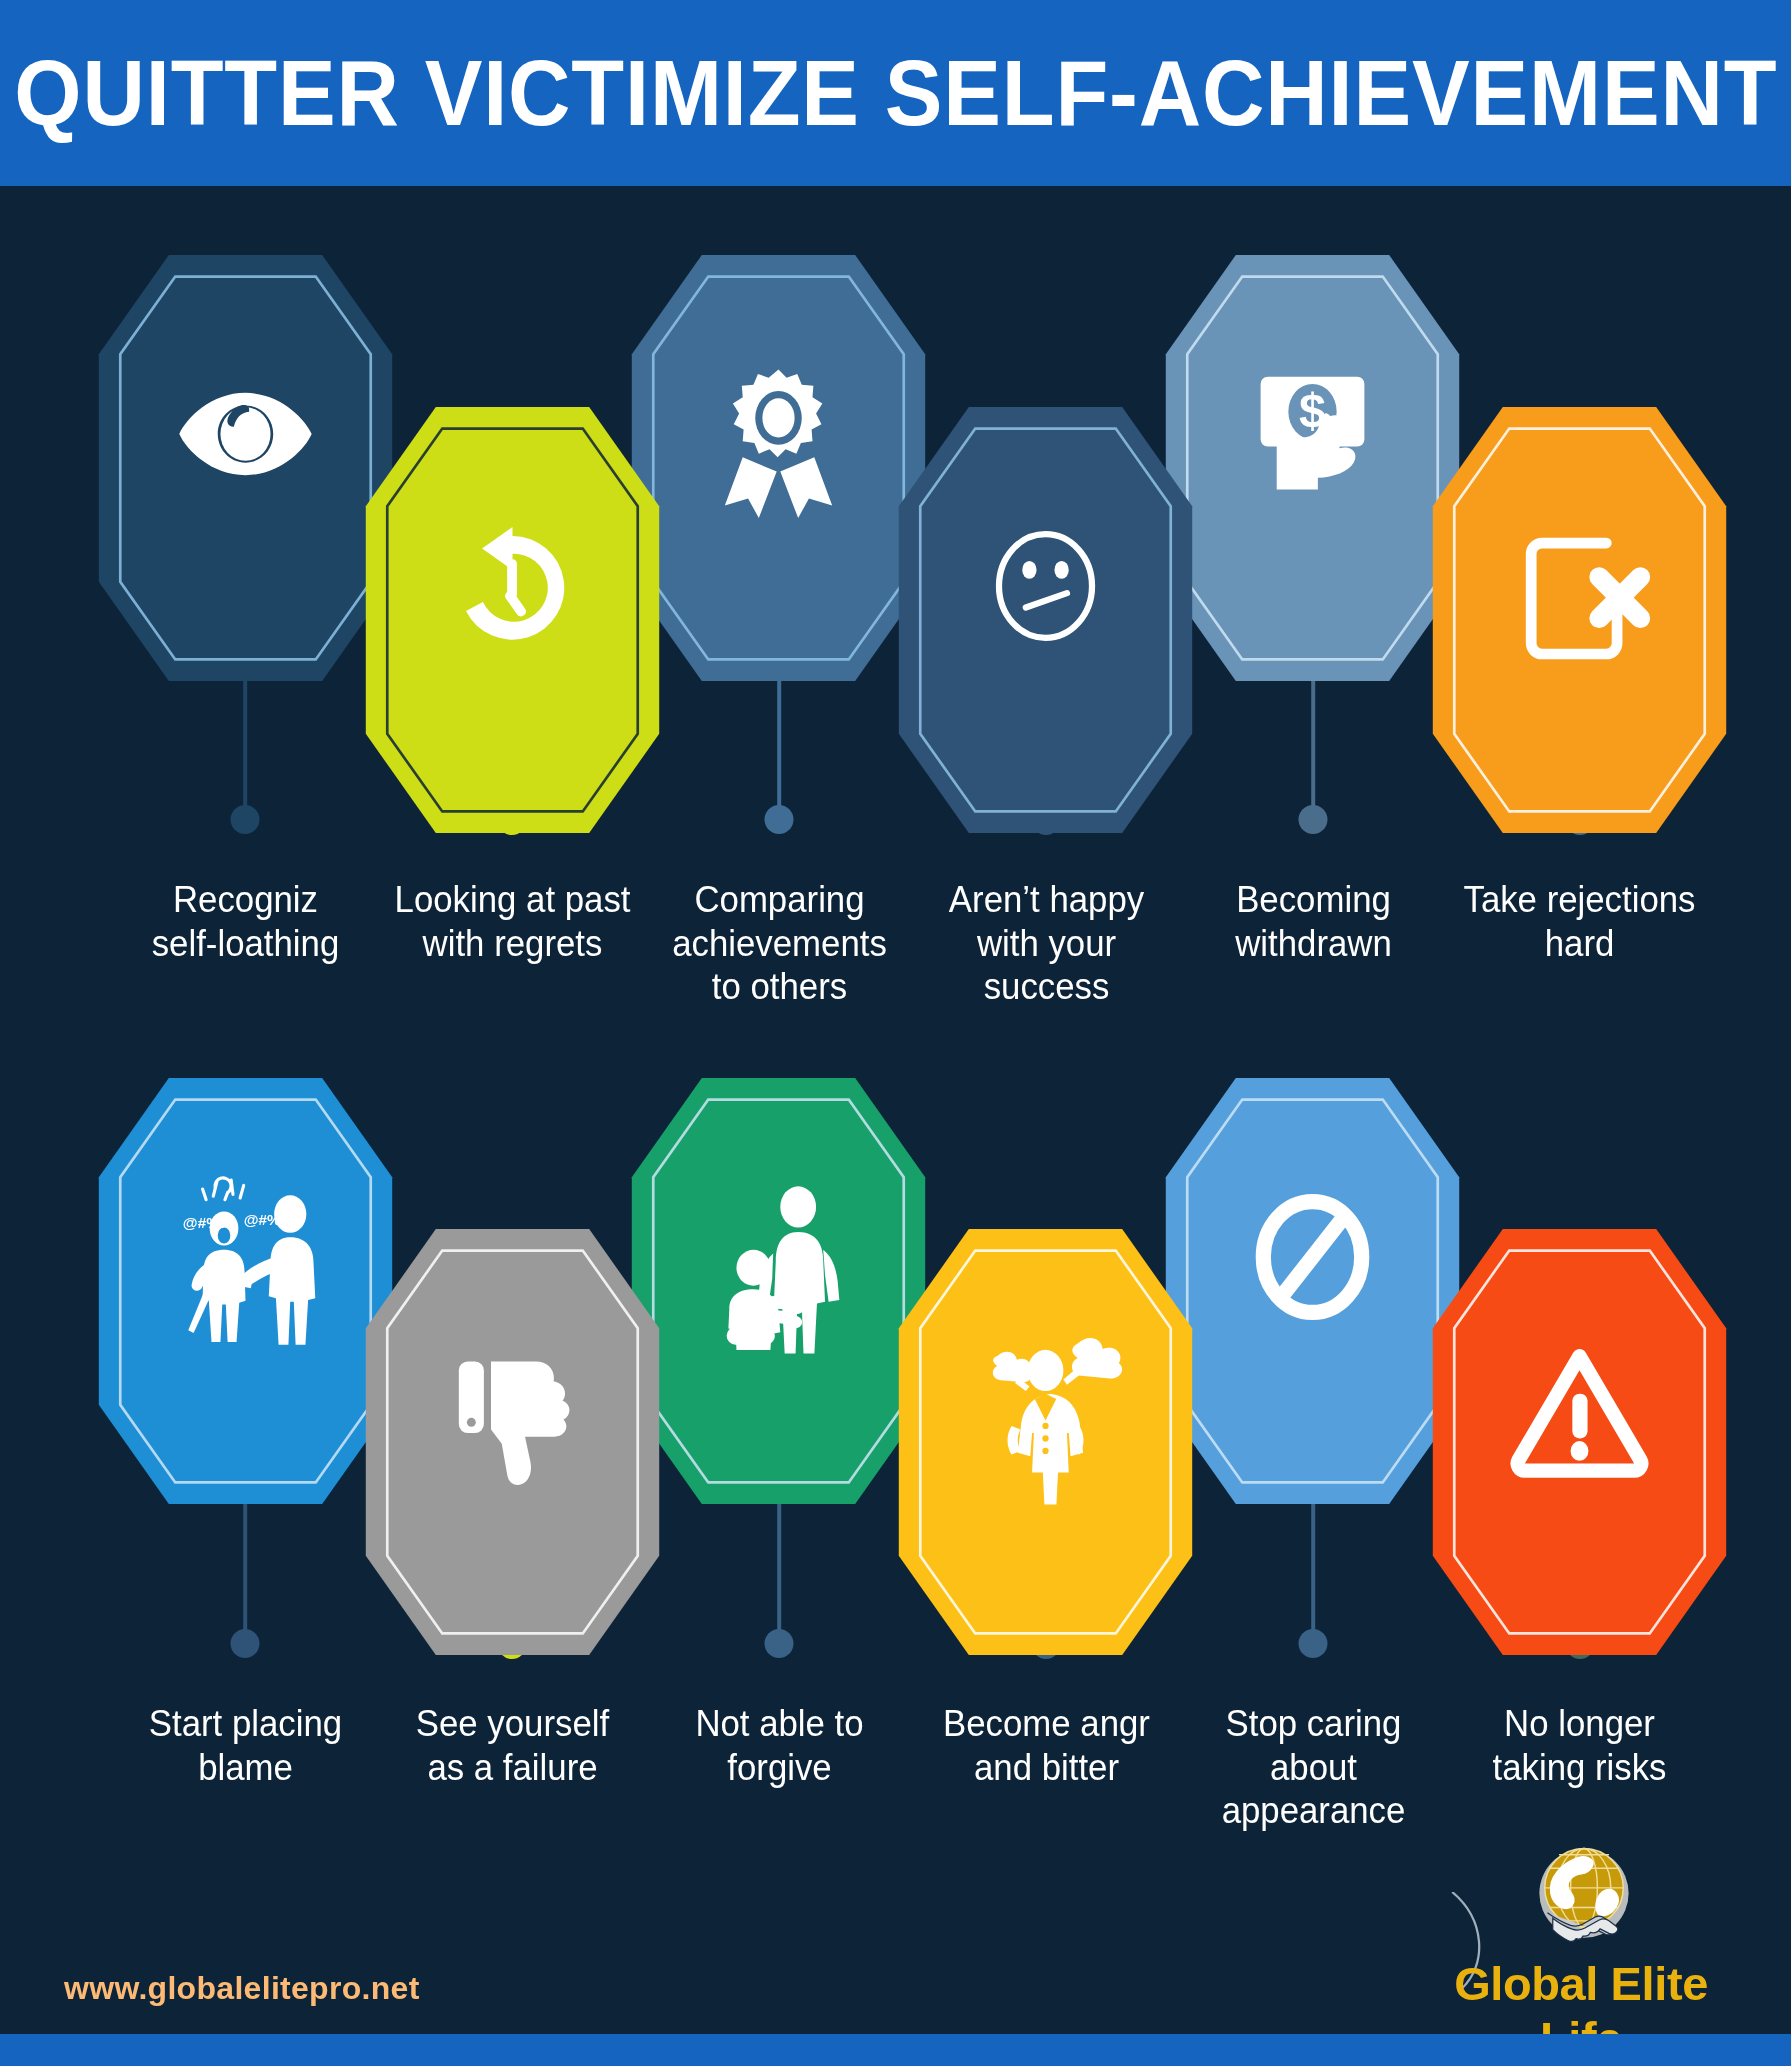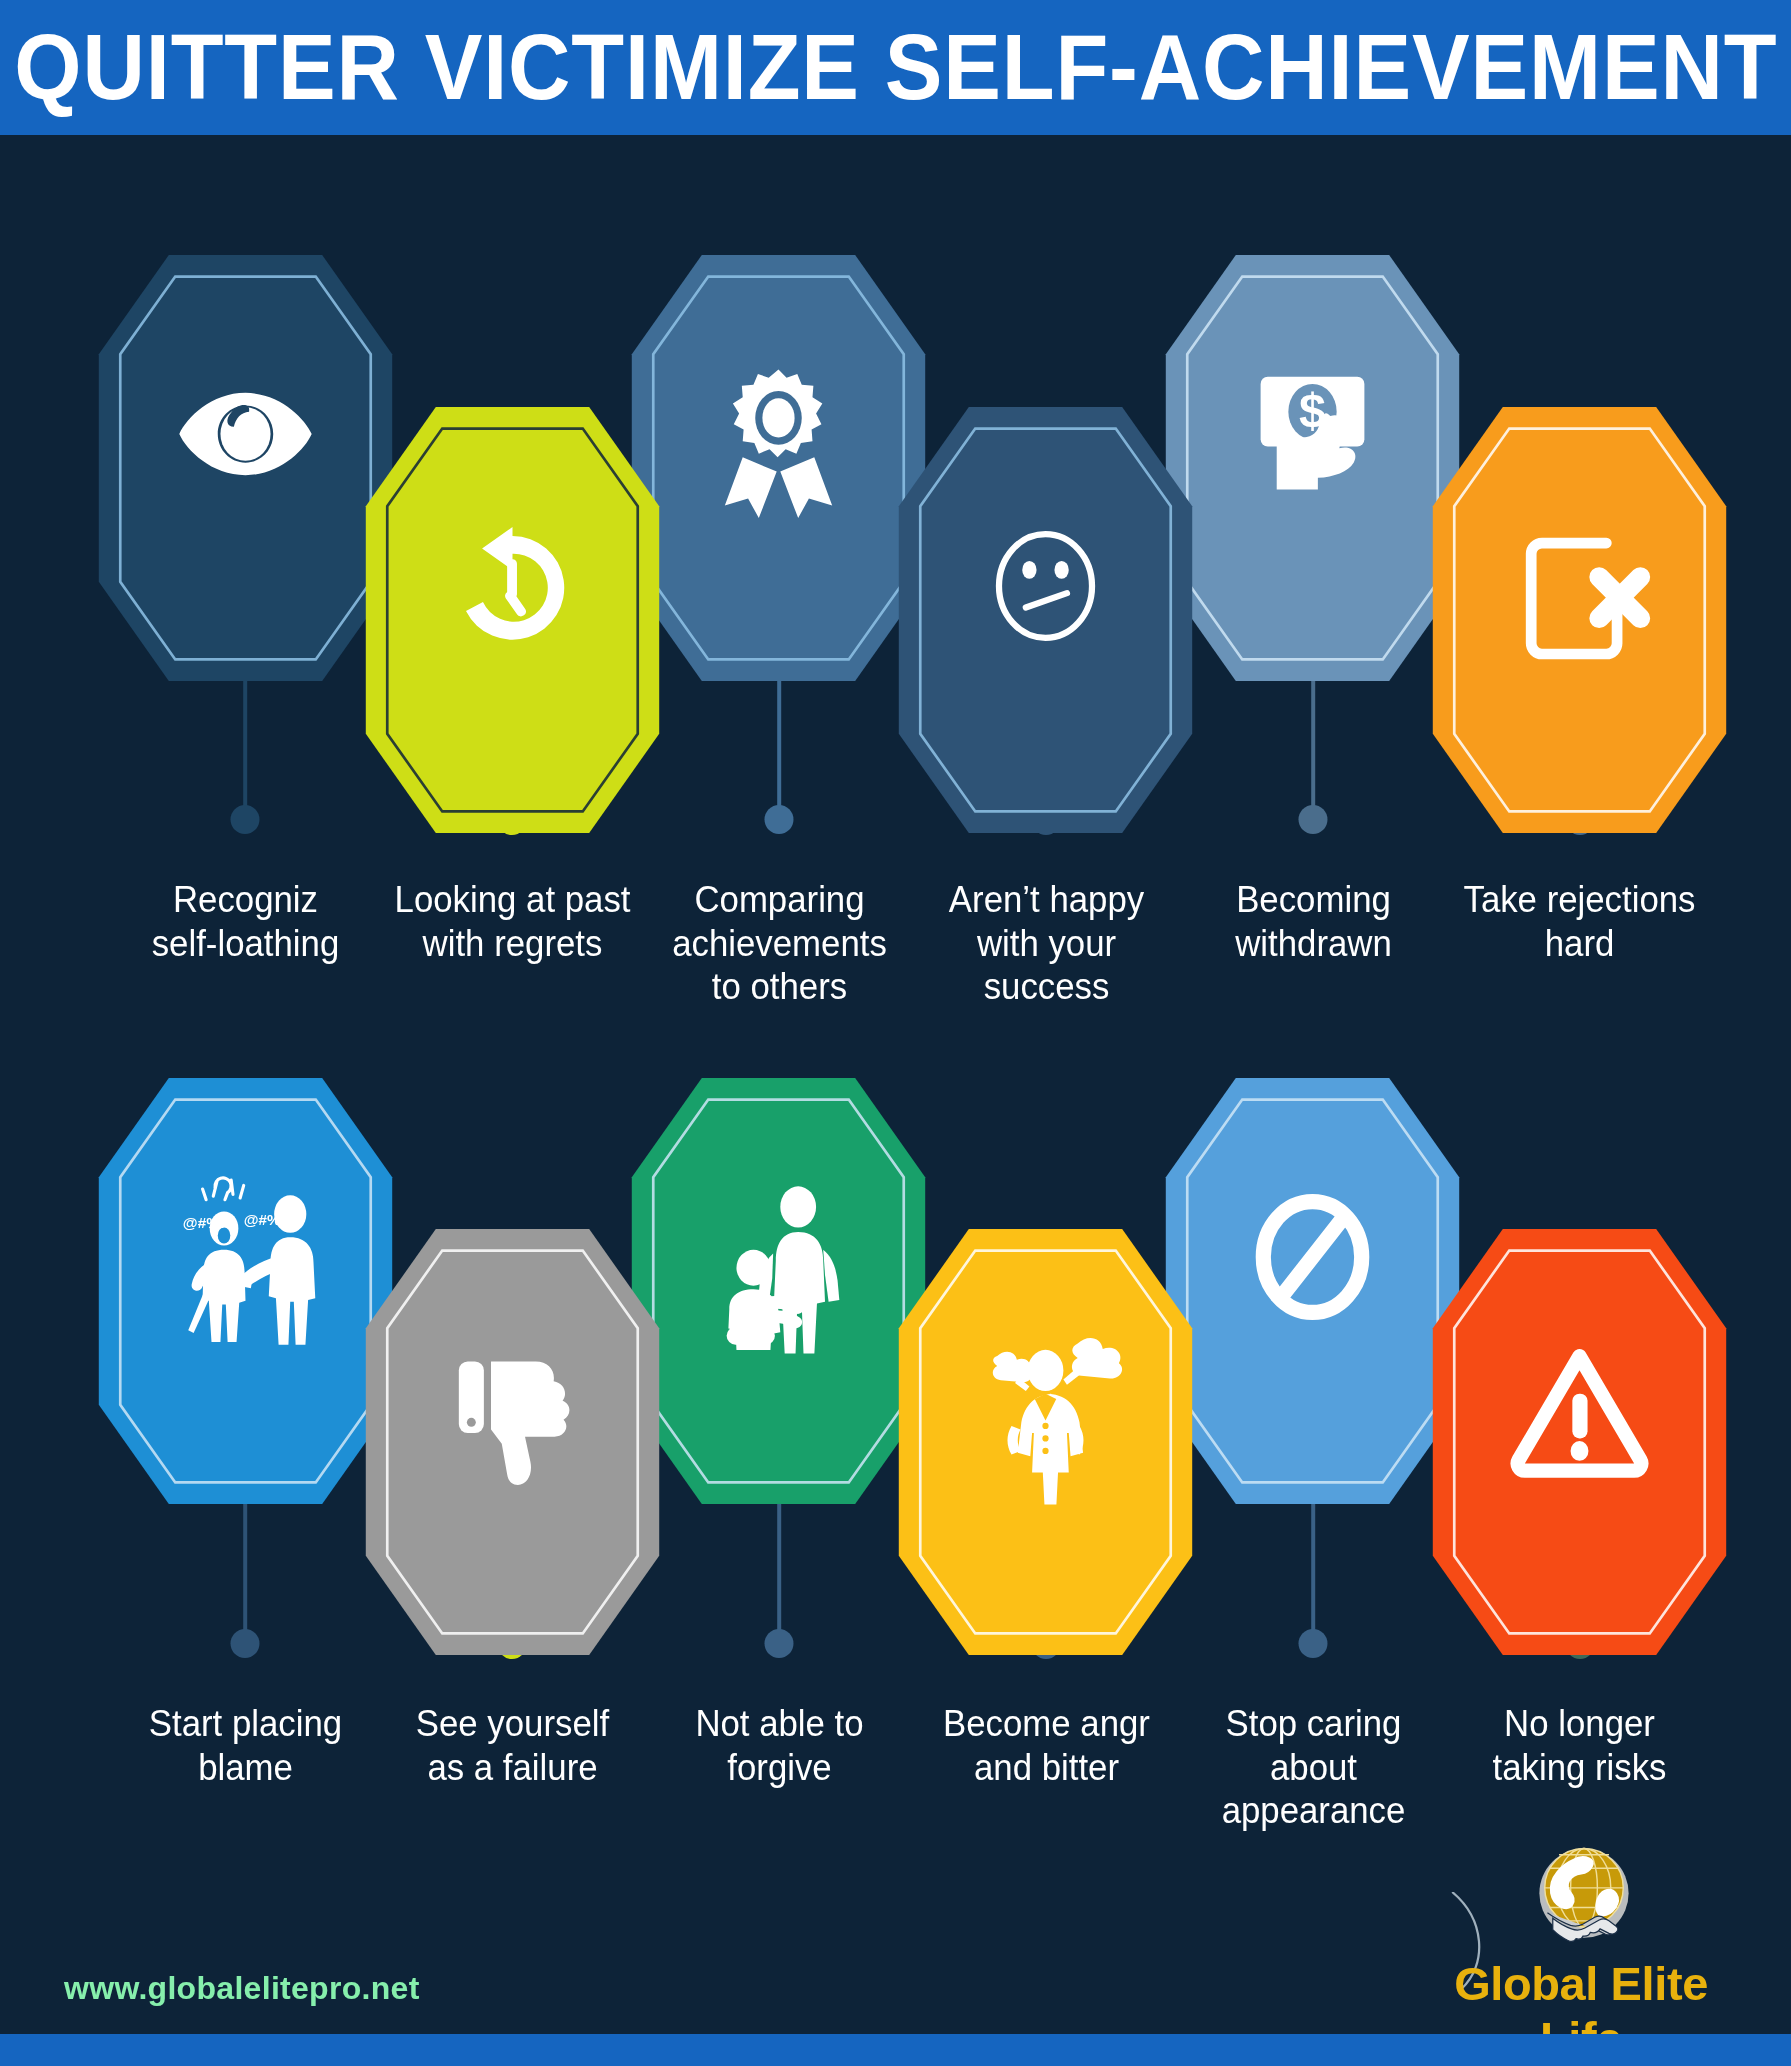--- a/index.html
+++ b/index.html
@@ -7,21 +7,21 @@
     width: 1791px; height: 2066px;
     background: #0d2338;
     font-family: "Liberation Sans", sans-serif;
     overflow: hidden;
   }
   .page { position: relative; width: 1791px; height: 2066px; background: #0d2338; }
 
   
   .header {
     position: absolute; left: 0; top: 0;
-    width: 1791px; height: 135px;
+    width: 1791px; height: 186px;
     background: #1565c0;
     display: flex; align-items: center; justify-content: center;
   }
   .header-title {
     color: #ffffff;
     font-family: "Liberation Sans Narrow", "Liberation Sans", sans-serif;
     font-size: 93px;
     font-weight: bold;
     letter-spacing: 0.9px;
     transform: scaleX(0.93);
@@ -58,21 +58,21 @@
     width: 16px; height: 16px; border-radius: 50%; top: 0;
   }
   .conn .dot-bot {
     position: absolute; left: 50%; transform: translateX(-50%);
     width: 29px; height: 29px; border-radius: 50%; bottom: 0;
   }
 
   
   .site-url {
     position: absolute; left: 64px; top: 1970px;
-    color: #86efac; font-size: 32px; font-weight: bold;
+    color: #fdba74; font-size: 32px; font-weight: bold;
     letter-spacing: 0.3px;
   }
   .brand {
     position: absolute; left: 1420px; top: 1843px;
     width: 322px; height: 188px;
   }
   .brand-mark { position: absolute; left: 106px; top: 0; width: 116px; height: 112px; }
   .brand-name {
     position: absolute; left: 0; top: 113px; width: 322px;
     text-align: center;

